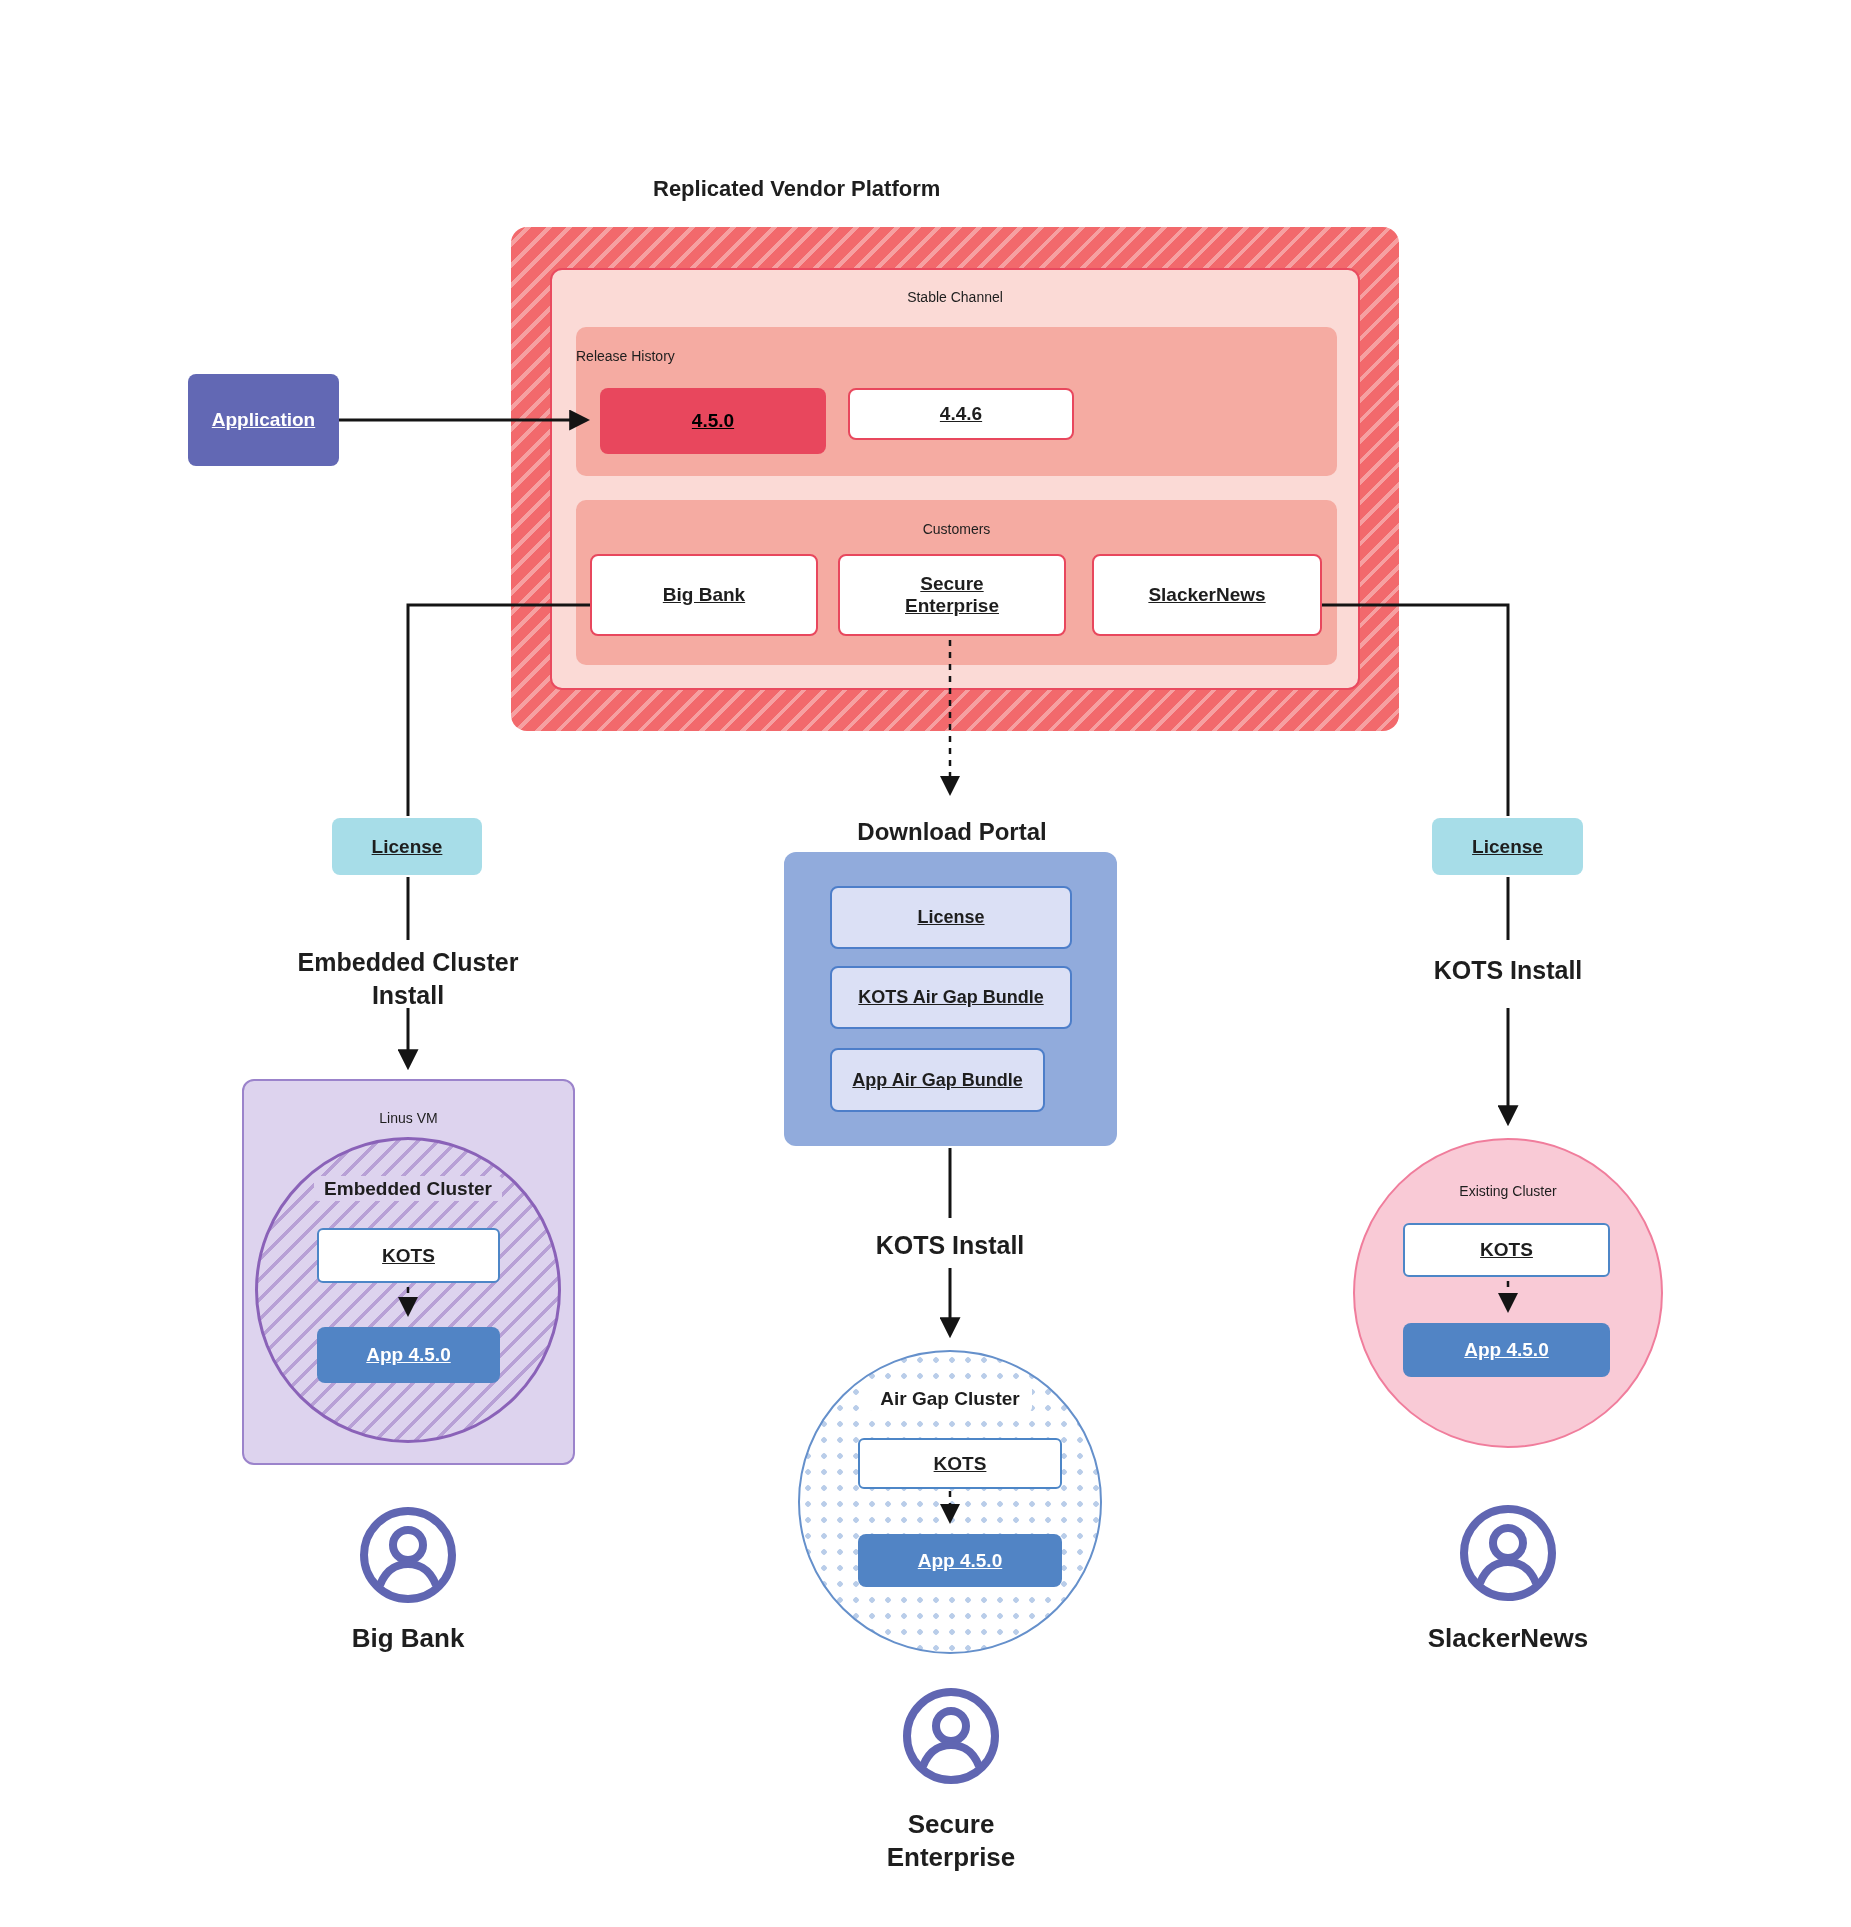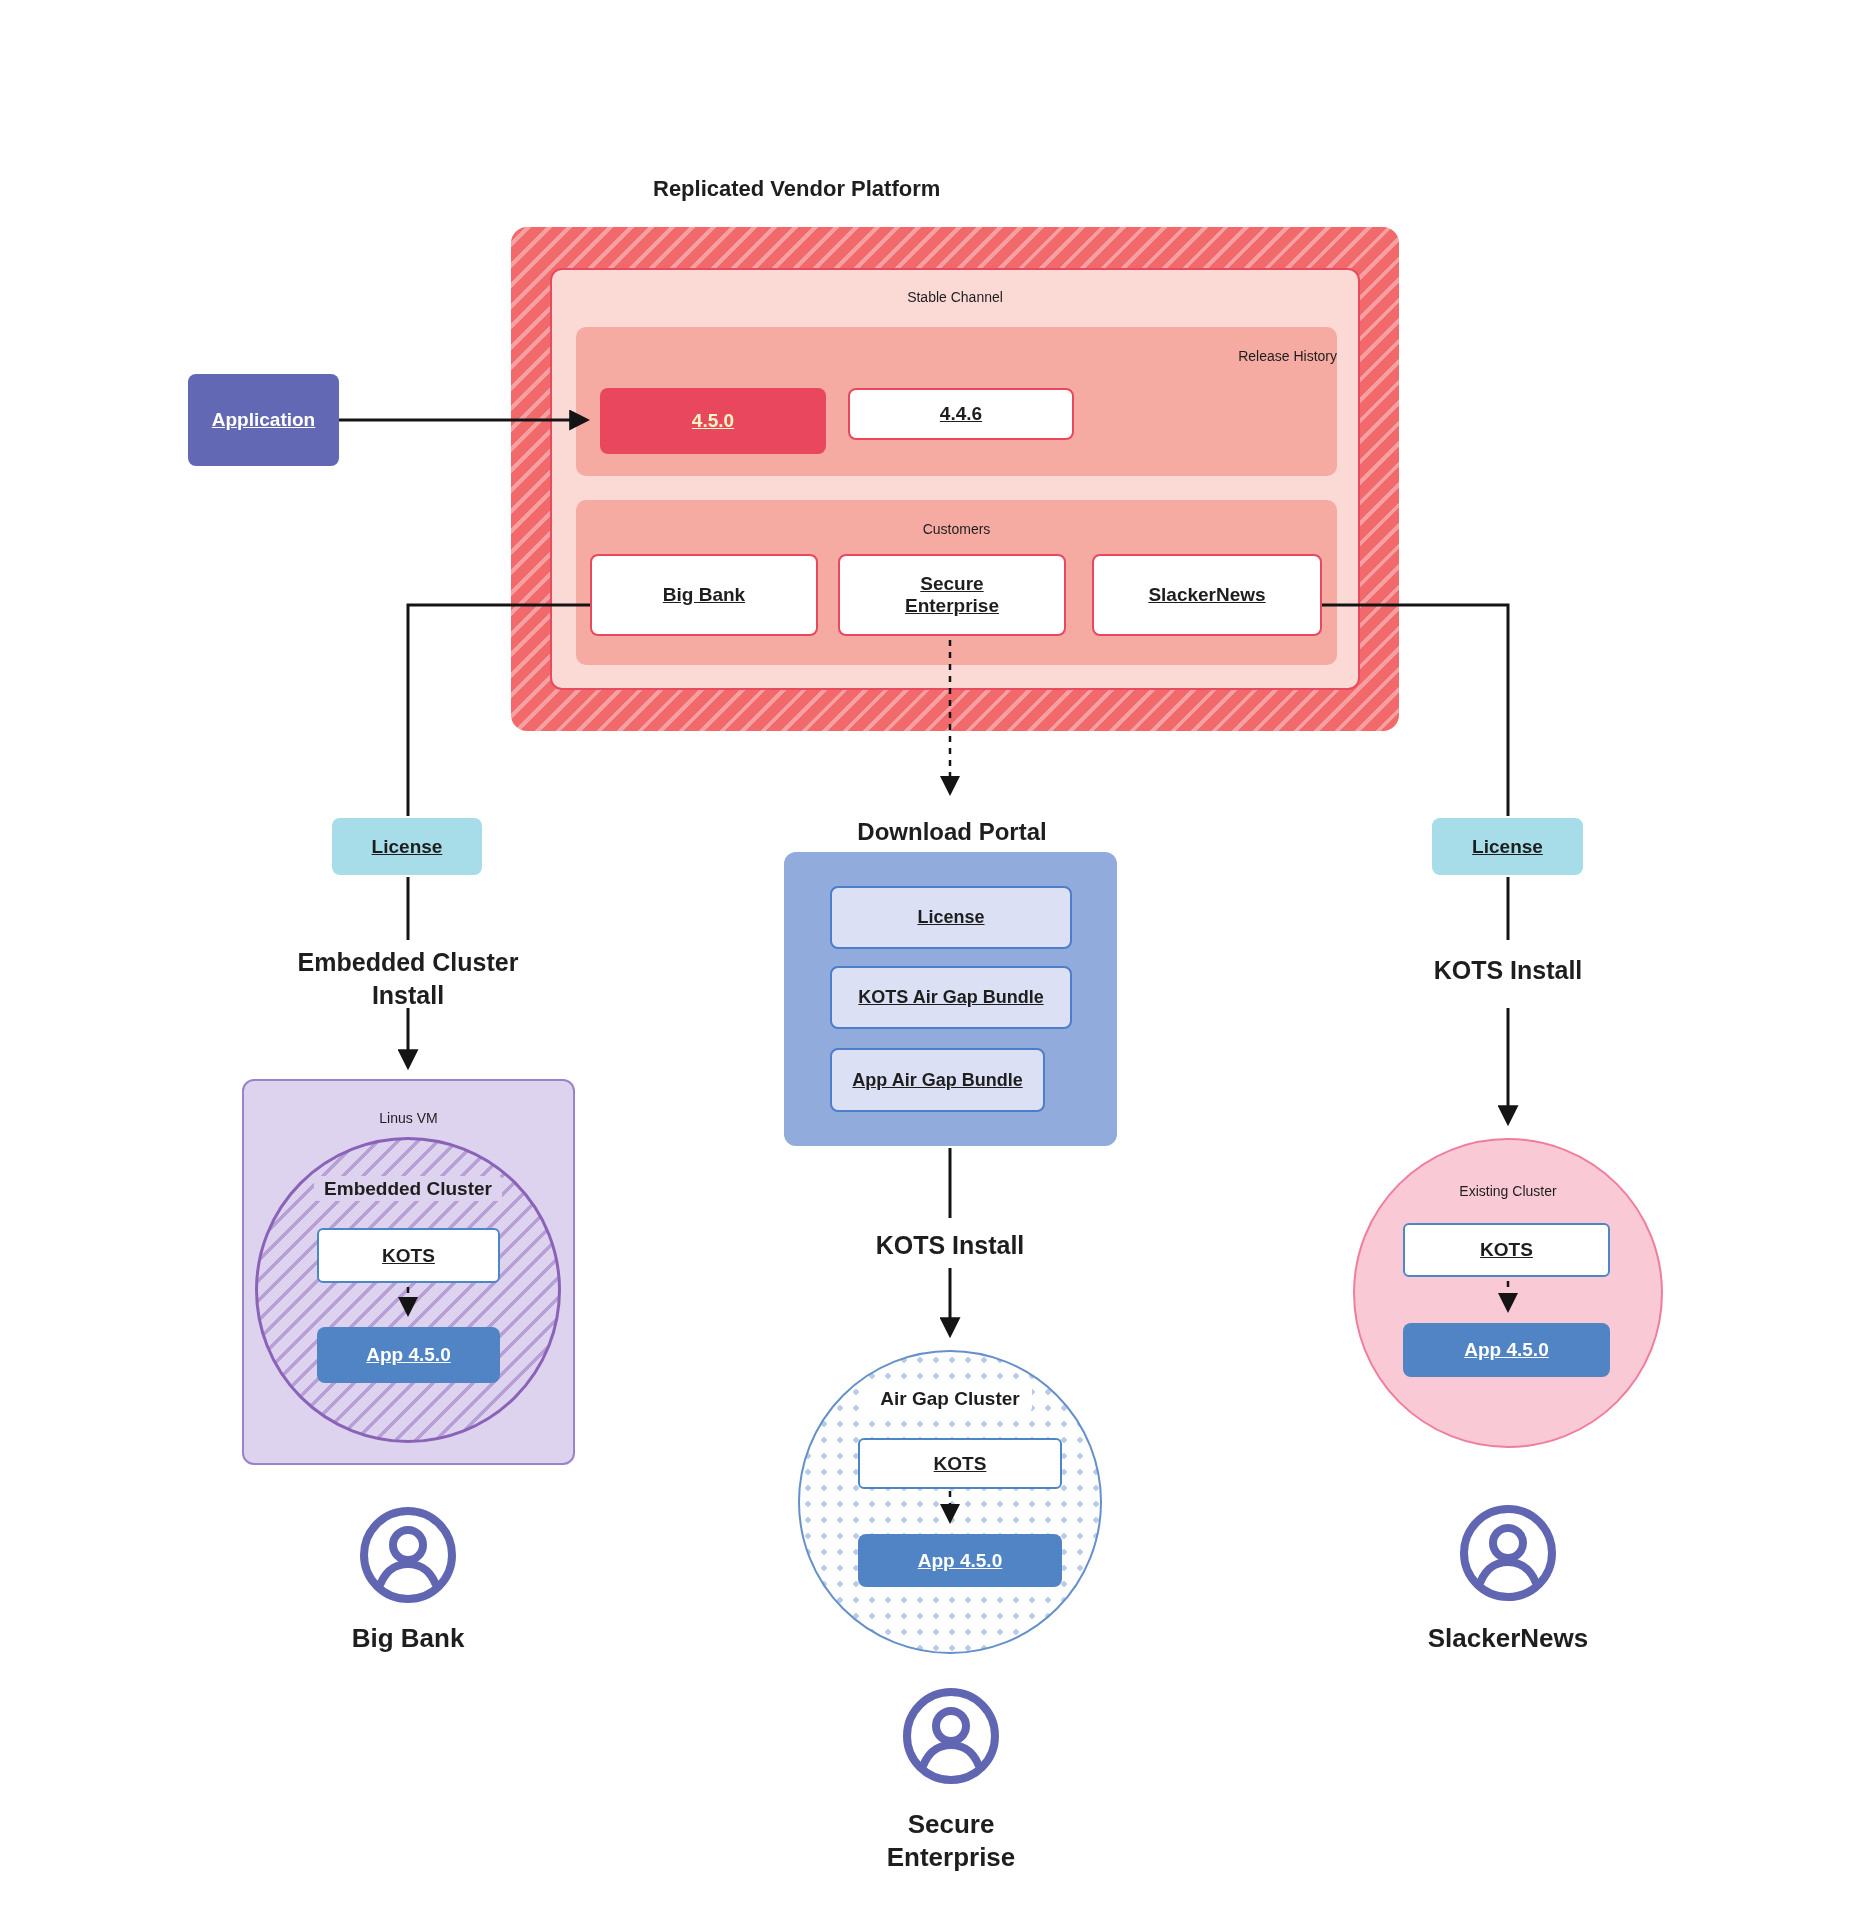--- a/index.html
+++ b/index.html
@@ -13,21 +13,21 @@
   .ml{white-space:pre-line;}
   .lbl{font-weight:600;}
 
   
   .hatch-red{
     background:repeating-linear-gradient(135deg,#f2696c 0 10.5px,#f6a0a1 10.5px 14.5px);
     border-radius:16px;
   }
   .stable{background:#fbdad6;border:2px solid #e94a5f;border-radius:12px;}
   .salmon{background:#f5aba2;border-radius:10px;}
-  .chip-red{background:#e8475d;color:#fef9c3;border-radius:8px;font-weight:600;font-size:19px;}
+  .chip-red{background:#e8475d;color:#000000;border-radius:8px;font-weight:600;font-size:19px;}
   .chip-white-red{background:#ffffff;border:2px solid #e8475d;border-radius:8px;font-weight:600;font-size:19px;}
   .app-purple{background:#6268b4;color:#ffffff;border-radius:8px;font-weight:600;font-size:19px;}
   .sec-label{font-weight:400;font-size:14px;}
 
   
   .teal{background:#a7dde8;border-radius:8px;font-weight:600;font-size:19px;}
   .flow-label{font-weight:600;font-size:25px;line-height:1.3;text-align:center;}
   .kots-box{background:#ffffff;border:2px solid #4d86c7;border-radius:6px;font-weight:600;font-size:19px;}
   .app-blue{background:#5184c5;color:#ffffff;border-radius:8px;font-weight:600;font-size:19px;}
   .user-label{font-weight:600;font-size:26px;line-height:1.25;text-align:center;}
@@ -64,21 +64,21 @@
 <div class="canvas">
 
   <div class="abs title" style="left:653px;top:176px;width:600px;">Replicated Vendor Platform</div>
 
   <div class="abs hatch-red" style="left:511px;top:227px;width:888px;height:504px;"></div>
 
   <div class="abs stable" style="left:550px;top:268px;width:810px;height:422px;"></div>
   <div class="abs sec-label" style="left:555px;top:289px;width:800px;text-align:center;">Stable Channel</div>
 
   <div class="abs salmon" style="left:576px;top:327px;width:761px;height:149px;"></div>
-  <div class="abs sec-label" style="left:576px;top:348px;width:761px;text-align:right;padding-left:36px;">Release History</div>
+  <div class="abs sec-label" style="left:576px;top:348px;width:761px;text-align:left;">Release History</div>
   <div class="abs box chip-red" style="left:600px;top:388px;width:226px;height:66px;">4.5.0</div>
   <div class="abs box chip-white-red" style="left:848px;top:388px;width:226px;height:52px;">4.4.6</div>
 
   <div class="abs salmon" style="left:576px;top:500px;width:761px;height:165px;"></div>
   <div class="abs sec-label" style="left:576px;top:521px;width:761px;text-align:center;">Customers</div>
   <div class="abs box chip-white-red ml" style="left:590px;top:554px;width:228px;height:82px;">Big Bank</div>
   <div class="abs box chip-white-red ml" style="left:838px;top:554px;width:228px;height:82px;">Secure
 Enterprise</div>
   <div class="abs box chip-white-red ml" style="left:1092px;top:554px;width:230px;height:82px;">SlackerNews</div>
 

